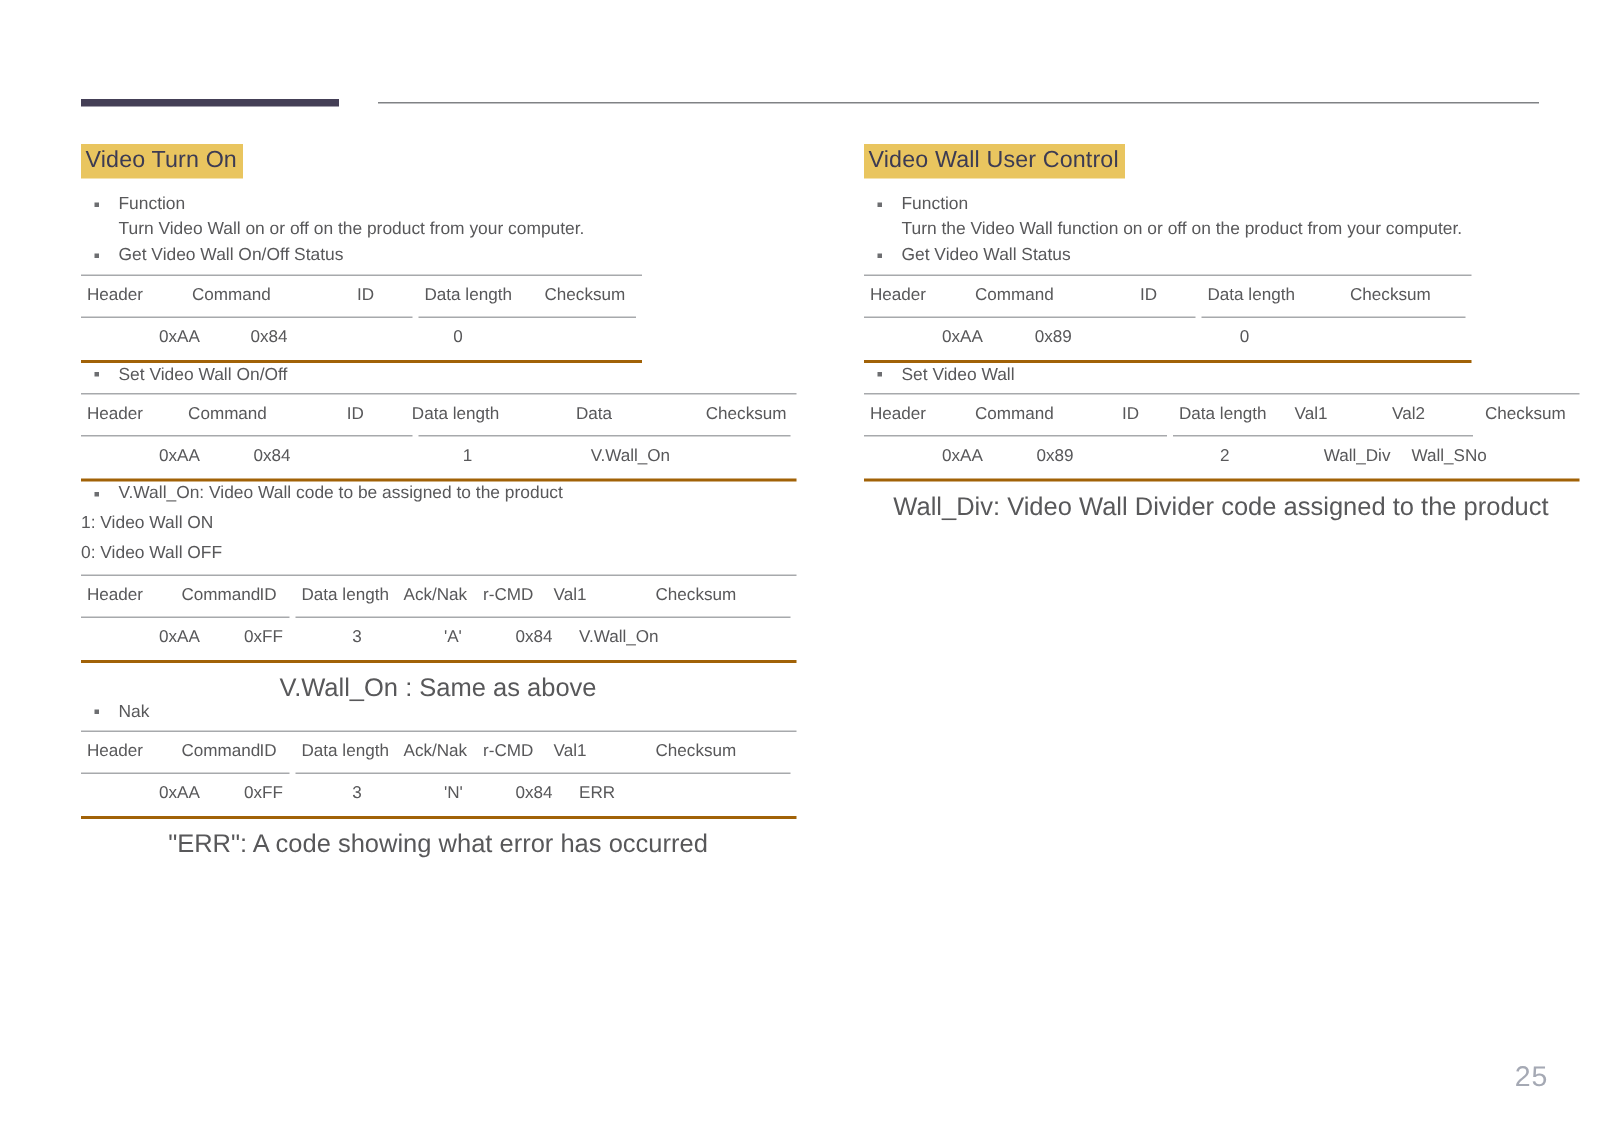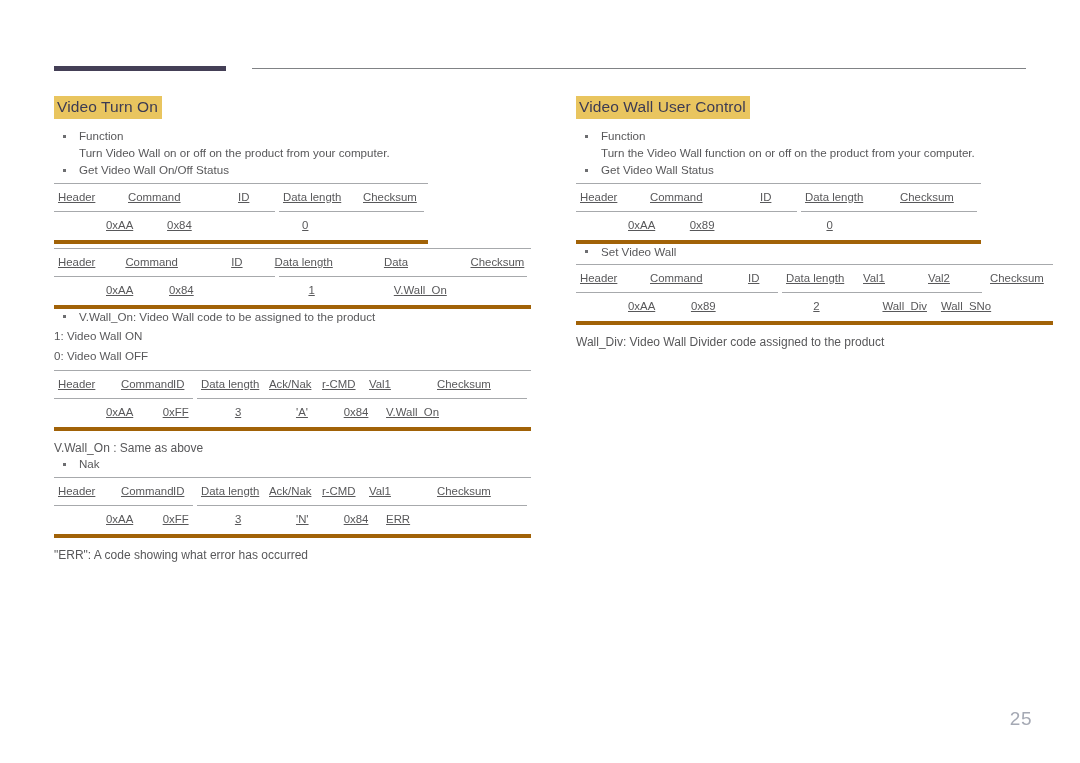--- a/index.html
+++ b/index.html
@@ -91,34 +91,34 @@
   }
 
   .plain-note {
     font-size: 11.6px;
     line-height: 20px;
     color: #58585a;
     margin: 0;
     padding-left: 0px;
   }
   .note-after-table {
-    font-size: 12px;
+    font-size: 17px;
     line-height: 16px;
     color: #58585a;
     margin: 9px 0 0 0;
+    text-align: center;
   }
 
   
   .cmd-table {
     position: relative;
     margin: 4px 0 0 0;
     border-top: 1px solid #a7a9ac;
-    border-bottom: 4px solid #a16207;
+    border-bottom: 2px solid #a16207;
     padding: 0;
-    text-decoration: underline;
   }
   .cmd-table .trow {
     display: flex;
     align-items: flex-start;
   }
   .cmd-table .trow.head {
     padding: 6px 0 7px 0;
   }
   .cmd-table .trow.body {
     padding: 7px 0 8px 0;
@@ -169,21 +169,21 @@
         </div>
         <div class="trow body">
           <div class="cell" style="width: 70px;">0xAA</div>
           <div class="cell" style="width: 110px;">0x84</div>
           <div class="cell" style="width: 45px;"></div>
           <div class="cell" style="width: 80px;">0</div>
           <div class="cell" style="width: 69px;"></div>
         </div>
         <div class="midrule" style="left: 0px; width: 221px; top: 27px;"></div>
         <div class="midrule" style="left: 225px; width: 145px; top: 27px;"></div>
-      </div><div class="cmd-table" style="width: 477px;">
+      </div><div class="bullet"><span>Set Video Wall On/Off</span></div><div class="cmd-table" style="width: 477px;">
         <div class="trow head">
           <div class="cell" style="width: 70px;">Header</div>
           <div class="cell" style="width: 110px;">Command</div>
           <div class="cell" style="width: 45px;">ID</div>
           <div class="cell" style="width: 95px;">Data length</div>
           <div class="cell" style="width: 90px; margin-left: 18px;">Data</div>
           <div class="cell" style="width: 67px;">Checksum</div>
         </div>
         <div class="trow body">
           <div class="cell" style="width: 70px;">0xAA</div>

